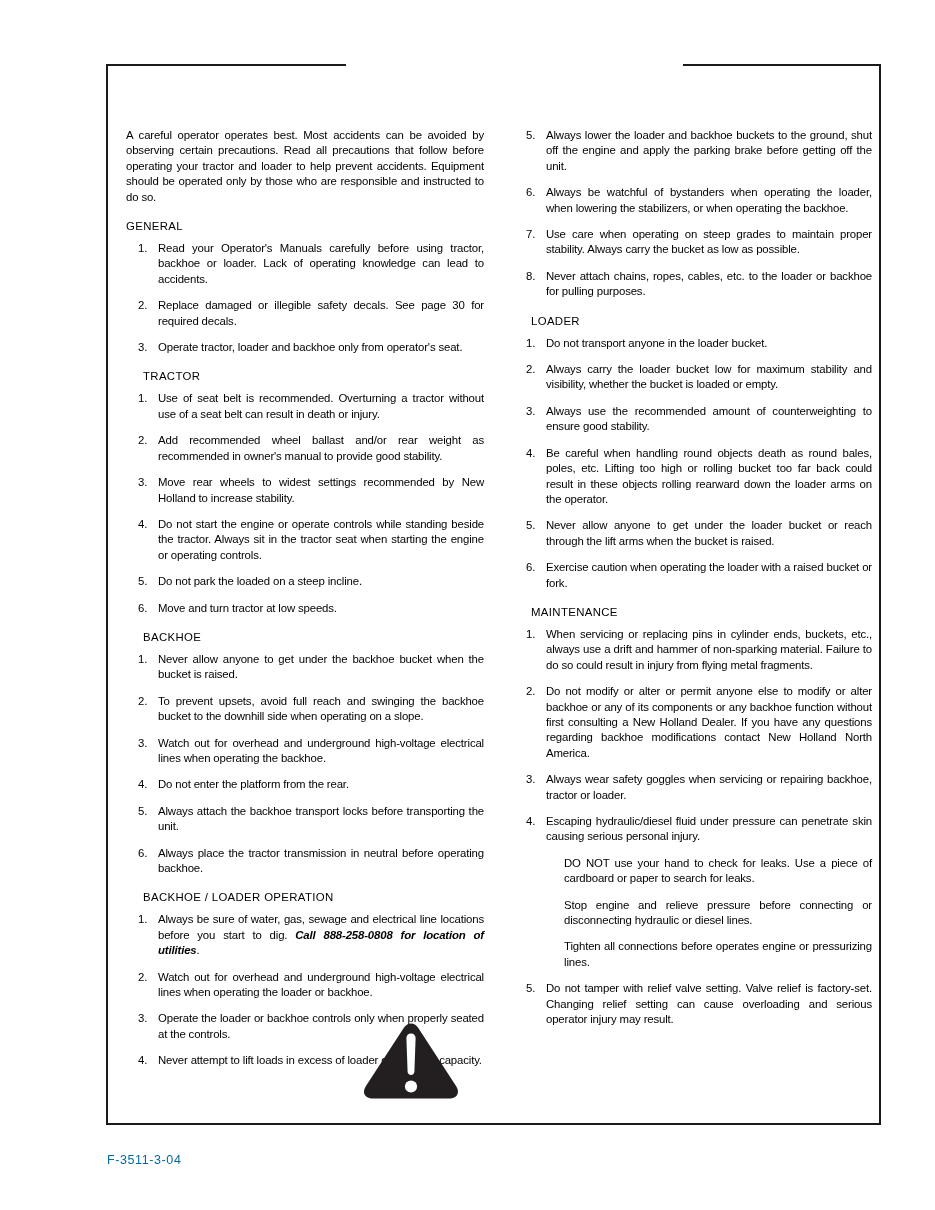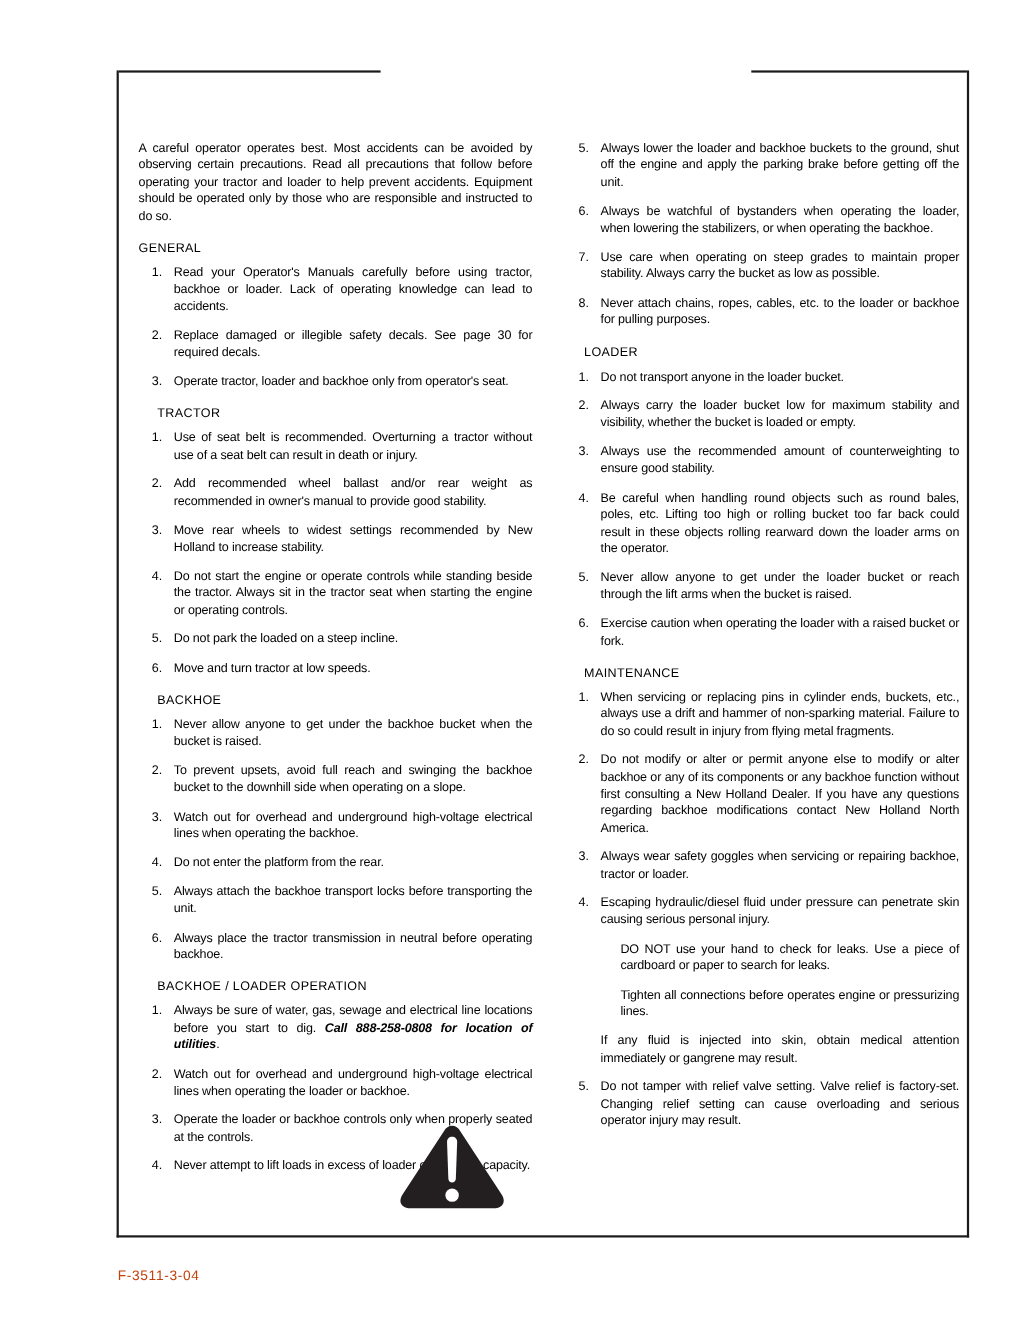--- a/index.html
+++ b/index.html
@@ -122,21 +122,21 @@
     height: 78px;
   }
 
   
   #footer-code {
     position: absolute;
     left: 107px;
     top: 1153px;
     font-size: 12.5px;
     letter-spacing: 0.6px;
-    color: #c2410c;
+    color: #0369a1;
   }
 </style>
 </head>
 <body>
 
 <div id="page-frame">
   <div class="top-rule left"></div>
   <div class="top-rule right"></div>
 </div>
 
@@ -199,37 +199,37 @@
       <li>Use care when operating on steep grades to maintain proper stability. Always carry the bucket as low as possible.</li>
       <li>Never attach chains, ropes, cables, etc. to the loader or backhoe for pulling purposes.</li>
     </ol>
 
     <div>
       <div class="section-head gap-above">LOADER</div>
       <ol class="numlist">
         <li>Do not transport anyone in the loader bucket.</li>
         <li>Always carry the loader bucket low for maximum stability and visibility, whether the bucket is loaded or empty.</li>
         <li>Always use the recommended amount of counterweighting to ensure good stability.</li>
-        <li>Be careful when handling round objects such as round bales, poles, etc. Lifting too high or rolling bucket too far back could result in these objects rolling rearward down the loader arms on the operator.</li>
+        <li>Be careful when handling round objects death as round bales, poles, etc. Lifting too high or rolling bucket too far back could result in these objects rolling rearward down the loader arms on the operator.</li>
         <li>Never allow anyone to get under the loader bucket or reach through the lift arms when the bucket is raised.</li>
         <li>Exercise caution when operating the loader with a raised bucket or fork.</li>
       </ol>
     </div>
 
     <div>
       <div class="section-head gap-above">MAINTENANCE</div>
       <ol class="numlist">
         <li>When servicing or replacing pins in cylinder ends, buckets, etc., always use a drift and hammer of non-sparking material. Failure to do so could result in injury from flying metal fragments.</li>
         <li>Do not modify or alter or permit anyone else to modify or alter backhoe or any of its components or any backhoe function without first consulting a New Holland Dealer. If you have any questions regarding backhoe modifications contact New Holland North America.</li>
         <li>Always wear safety goggles when servicing or repairing backhoe, tractor or loader.</li>
         <li>
           <span>Escaping hydraulic/diesel fluid under pressure can penetrate skin causing serious personal injury.</span>
           <div class="subpara">DO NOT use your hand to check for leaks. Use a piece of cardboard or paper to search for leaks.</div>
+          <div class="subpara">Stop engine and relieve pressure before connecting or disconnecting hydraulic or diesel lines.</div>
           <div class="subpara">Tighten all connections before operates engine or pressurizing lines.</div>
-          <div class="subpara flush">If any fluid is injected into skin, obtain medical attention immediately or gangrene may result.</div>
         </li>
         <li>Do not tamper with relief valve setting. Valve relief is factory-set. Changing relief setting can cause overloading and serious operator injury may result.</li>
       </ol>
     </div>
 
   </div>
 </div>
 
 <svg id="warning-symbol" viewBox="0 0 98 78" aria-hidden="true">
   <path d="M49 1.5

